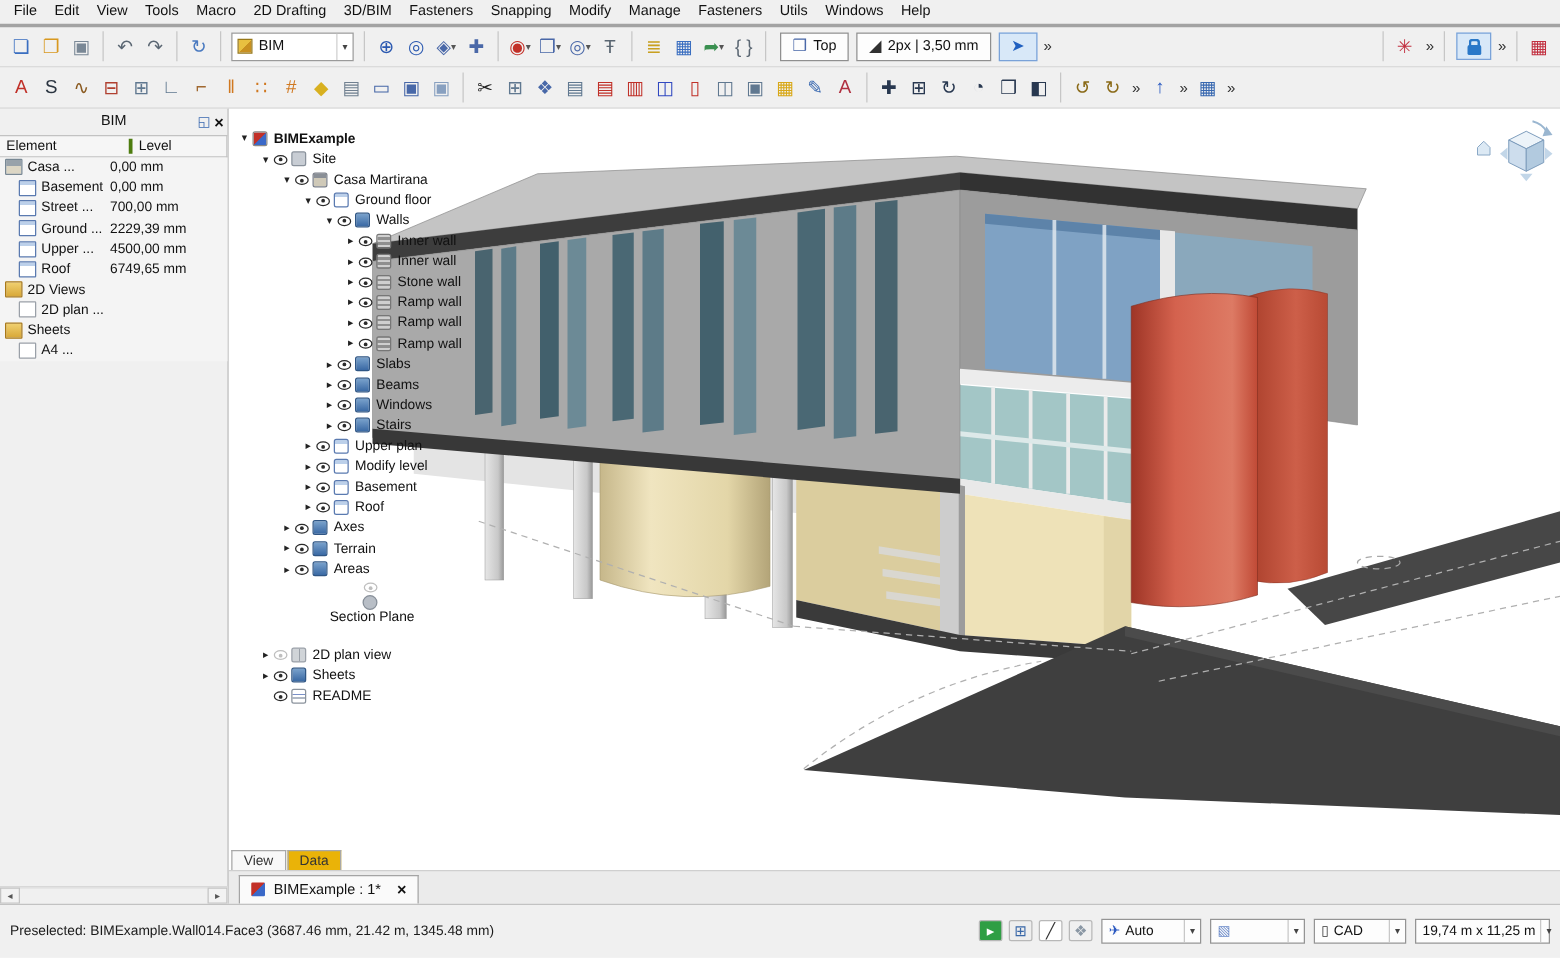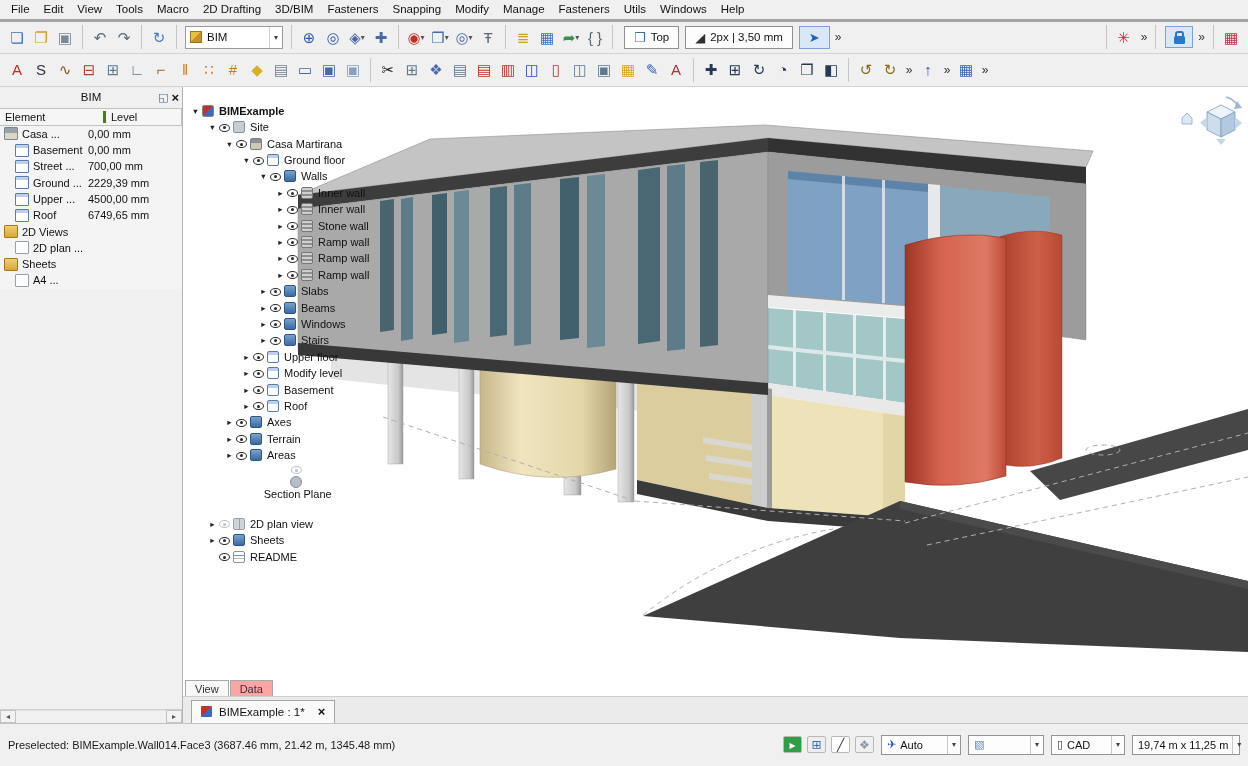--- a/index.html
+++ b/index.html
@@ -79,21 +79,21 @@
   [data-icon="category"]{background:linear-gradient(180deg,#7aa2cc,#3a69a4);border:1px solid #2e5584;}
   [data-icon="wall"]{background:repeating-linear-gradient(180deg,#cfcfcf 0 2px,#8f8f8f 2px 4px);border:1px solid #777;}
   [data-icon="section-plane"]{background:#b8bec6;border:1px solid #868e98;border-radius:50%;}
   [data-icon="plan-view"]{background:#d0d4d8;background-image:linear-gradient(90deg,rgba(0,0,0,0) 5px,#9aa0a8 5px,#9aa0a8 6px,rgba(0,0,0,0) 6px);border:1px solid #9aa0a8;}
   [data-icon="readme"]{background:#fff;background-image:linear-gradient(180deg,rgba(0,0,0,0) 3px,#7a90c8 3px,#7a90c8 4px,rgba(0,0,0,0) 4px,rgba(0,0,0,0) 6px,#b0b8c4 6px,#b0b8c4 7px,rgba(0,0,0,0) 7px);border:1px solid #8a929c;}
   [data-icon="house"]{background:linear-gradient(180deg,#98a2aa 42%,#dcd6c4 42%);border:1px solid #788894;}
   [data-icon="folder"]{background:linear-gradient(180deg,#f0d070,#d8a838);border:1px solid #a87818;}
   [data-icon="plan"],[data-icon="sheet"]{background:#fff;border:1px solid #9aa0a8;}
 
   .vp-tabs{position:absolute;left:2px;bottom:0;display:flex;font-size:11px;}
-  .vp-tab{padding:2px 9px 1px;border:1px solid #a8a8a8;border-bottom:none;background:#fca5a5;color:#333;margin-right:1px;cursor:default;}
+  .vp-tab{padding:2px 9px 1px;border:1px solid #a8a8a8;border-bottom:none;background:#eab308;color:#333;margin-right:1px;cursor:default;}
   .vp-tab[data-active="true"]{background:#f8f8f8;}
 
   
   .doc-strip{height:26px;border-top:1px solid #cfcfcf;background:#ebebeb;display:flex;align-items:flex-end;padding-left:8px;}
   .doc-tab{display:flex;align-items:center;gap:7px;background:#fafafa;border:1px solid #a4a4a4;border-bottom:none;height:22px;padding:0 9px;font-size:11.5px;cursor:default;}
   .doc-ic{width:11px;height:11px;background:linear-gradient(135deg,#c23028 48%,#3a68c8 52%);border-radius:1px;flex:none;}
   .doc-close{font-weight:bold;font-size:13px;margin-left:6px;}
 
   
   .statusbar{height:43px;border-top:1px solid #c2c2c2;background:#f0f0f0;display:flex;align-items:center;padding:0 8px;font-size:11px;}
@@ -702,21 +702,21 @@
               <span class="arrow" data-arrow="right"></span>
               <span class="eye" data-eye="on"></span>
               <span class="ticon" data-icon="category"></span>
               <span class="tlabel">Stairs</span>
             </div>
 
             <div class="tree-row" style="padding-left: 53px;">
               <span class="arrow" data-arrow="right"></span>
               <span class="eye" data-eye="on"></span>
               <span class="ticon" data-icon="level"></span>
-              <span class="tlabel">Upper floor</span>
+              <span class="tlabel">Upper plan</span>
             </div>
 
             <div class="tree-row" style="padding-left: 53px;">
               <span class="arrow" data-arrow="right"></span>
               <span class="eye" data-eye="on"></span>
               <span class="ticon" data-icon="level"></span>
               <span class="tlabel">Modify level</span>
             </div>
 
             <div class="tree-row" style="padding-left: 53px;">

